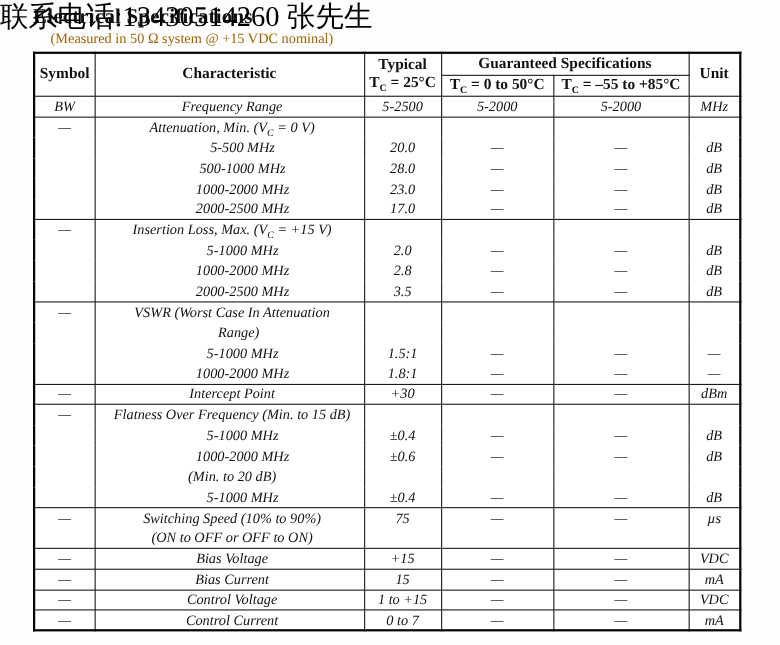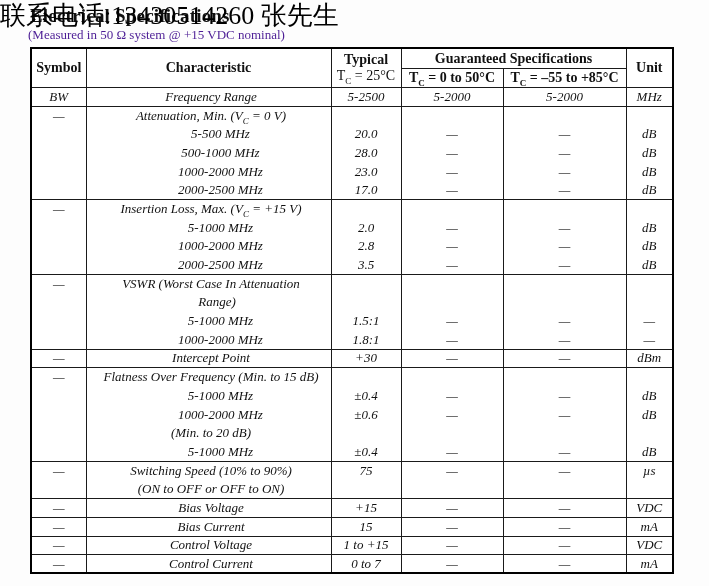--- a/index.html
+++ b/index.html
@@ -13,21 +13,21 @@
     font-size:19px;font-weight:bold;color:#111;letter-spacing:.2px;
     z-index:1;
     text-align:center;
   }
   .overlay-cn{
     position:absolute;left:0;top:-2px;z-index:2;
     font-size:26px;font-weight:400;color:#000;white-space:nowrap;
     font-family:"Liberation Serif", serif;
   }
   .subtitle{
-    position:absolute;left:28px;top:27px;font-size:13px;color:#4c1d95;z-index:1;
+    position:absolute;left:46px;top:27px;font-size:13px;color:#a16207;z-index:1;
   }
   table.spec{
     position:absolute;left:30px;top:47px;z-index:1;
     border-collapse:collapse;table-layout:fixed;width:642px;
     border:2px solid #000000;background:#fff;
   }
   .spec th,.spec td{
     border-left:1px solid #1a1a1a;border-right:1px solid #1a1a1a;
     font-size:13px;padding:0;vertical-align:middle;overflow:hidden;white-space:nowrap;
   }
@@ -37,21 +37,21 @@
   .spec thead tr.h1 th{height:19px;}
   .spec thead tr.h2 th{height:18px;}
   .spec th sub,.spec td sub{font-size:9px;line-height:0;}
   .spec tbody tr{height:18.7px;font-style:italic;}
   .spec tbody tr.group-end td{border-bottom:1px solid #1a1a1a;}
   .c-center{text-align:center;}
   .c-left{text-align:center;}
   td.ind0{padding-left:5px;}
   td.ind1{padding-left:24px;}
   td.ind2{padding-left:17px;}
-  .typ2{font-weight:normal;}
+  .typ2{font-weight:bold;}
 </style>
 </head>
 <body>
 
 <h1 class="title">Electrical Specifications</h1>
 <div class="overlay-cn">联系电话:13430514260 张先生</div>
 <div class="subtitle">(Measured in 50 Ω system @ +15 VDC nominal)</div>
 
 <table class="spec">
   <colgroup>

